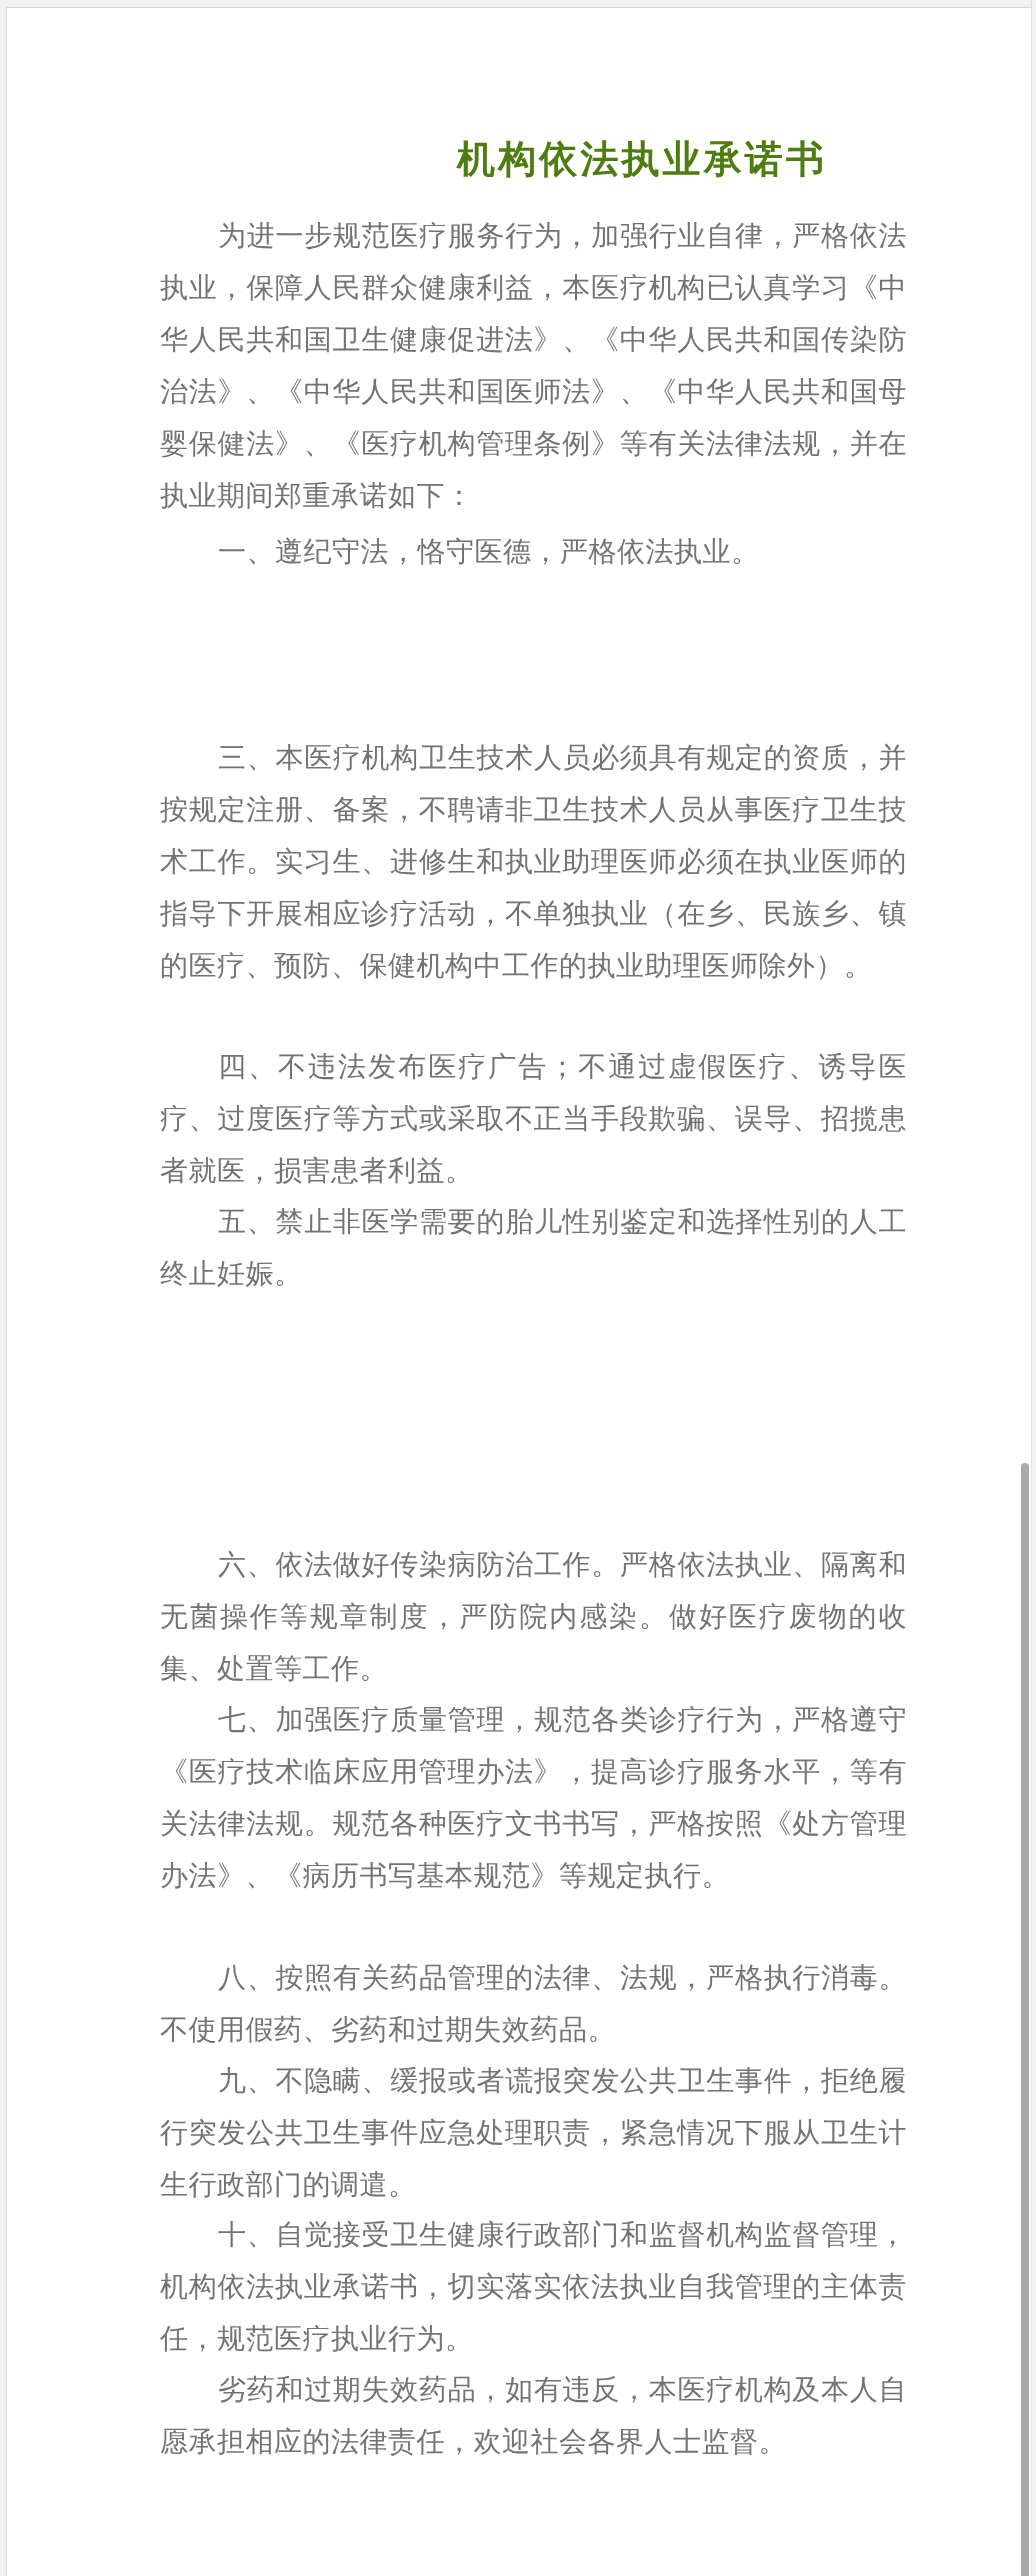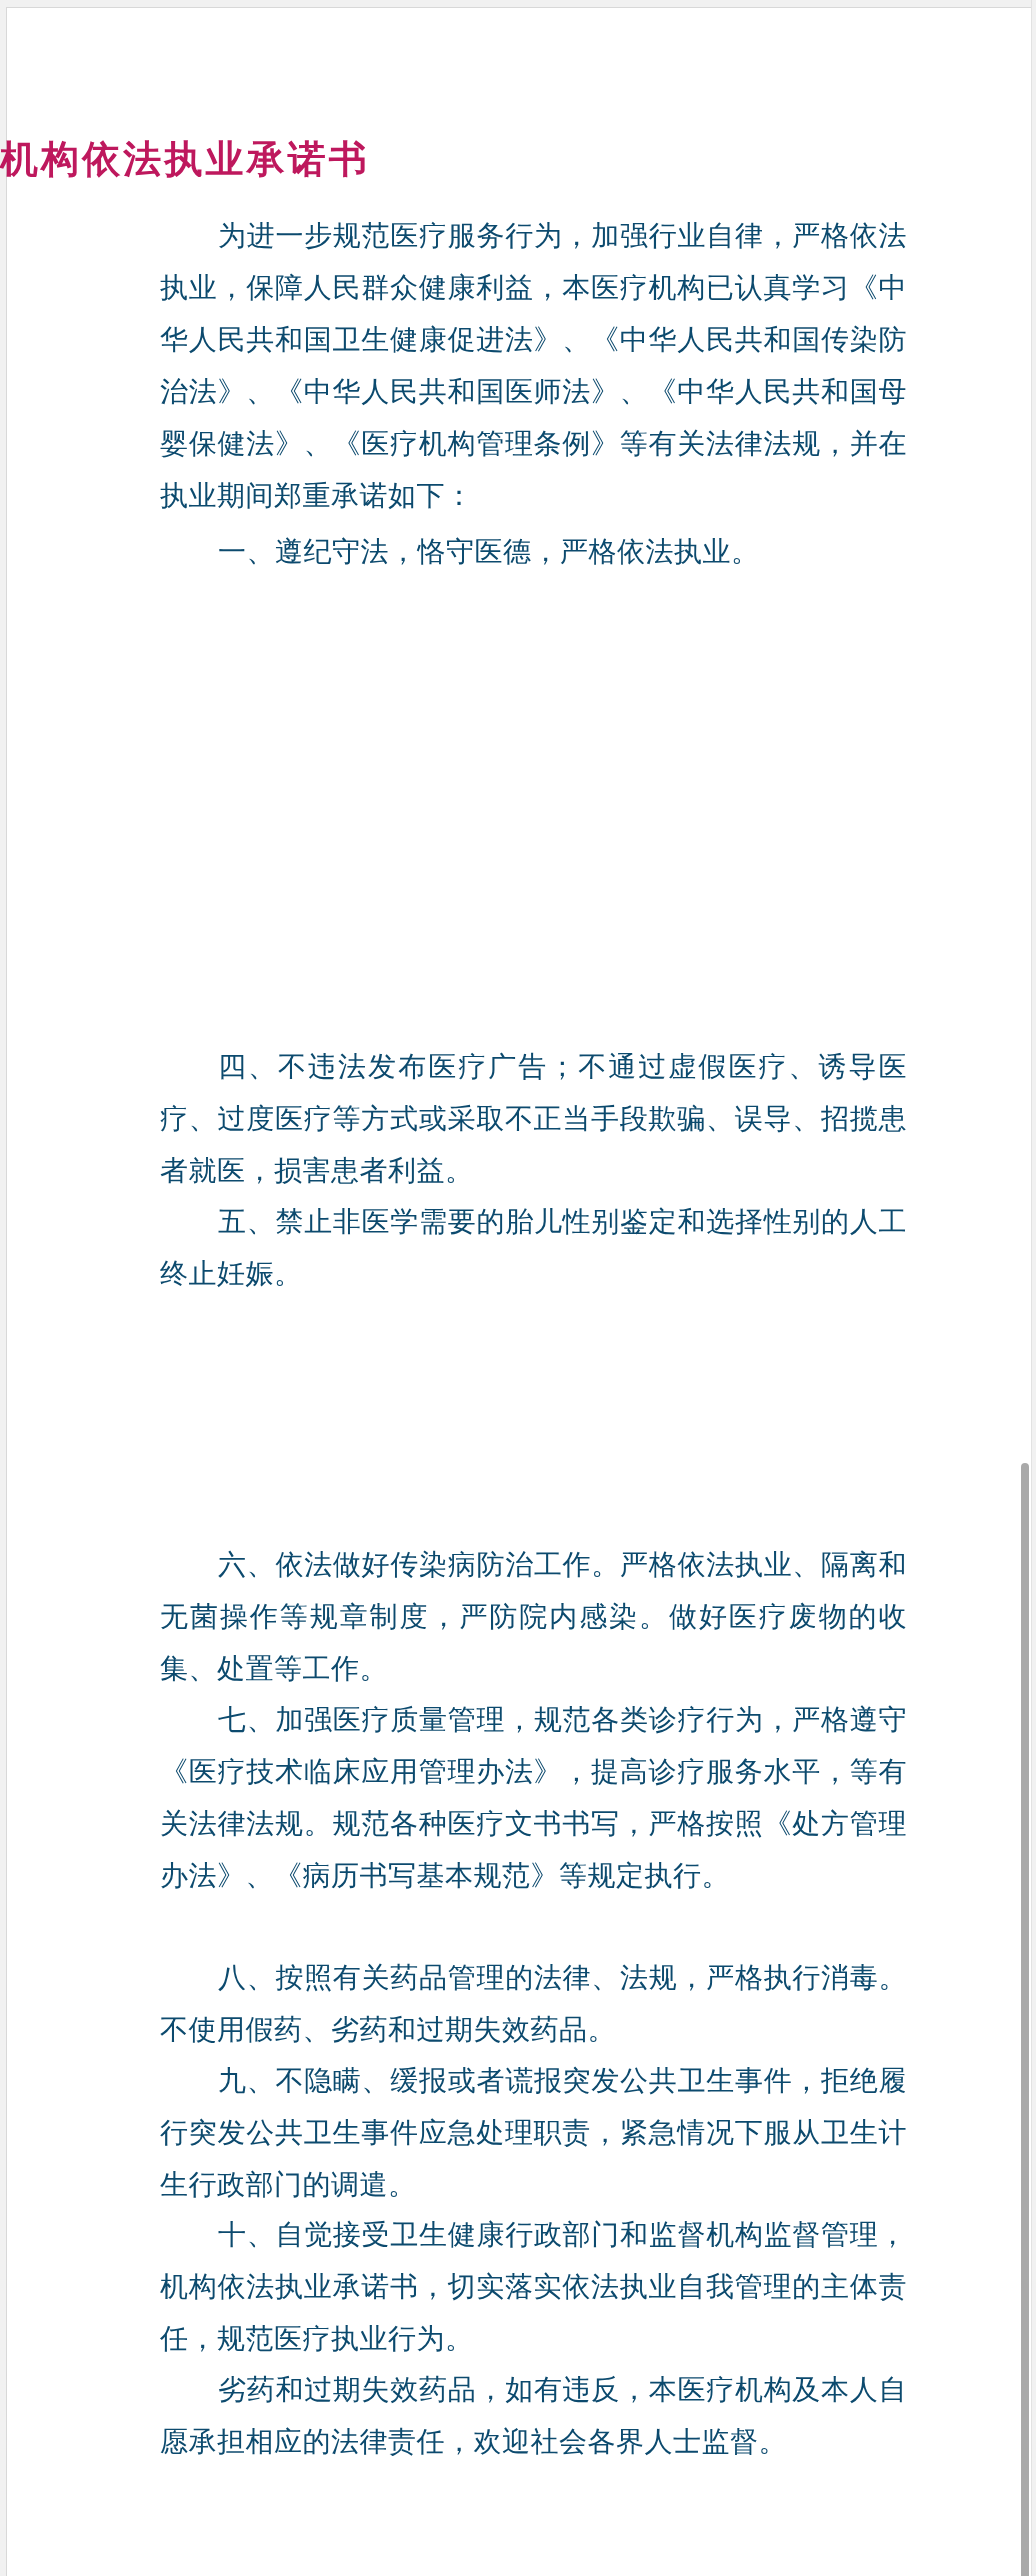--- a/index.html
+++ b/index.html
@@ -19,34 +19,34 @@
     height: 2902px;
     background: #ffffff;
     border: 0.5px solid #d8d8d8;
     box-sizing: border-box;
   }
   .doc-title {
     position: absolute;
     left: 0;
     top: 138px;
     width: 827px;
-    text-align: left;
+    text-align: right;
     font-size: 38px;
     line-height: 43px;
     font-weight: bold;
-    color: #be185d;
+    color: #4d7c0f;
     letter-spacing: 3.1px;
   }
   .para {
     position: absolute;
     left: 160px;
     width: 747px;
     font-size: 28px;
     line-height: 52px;
-    color: #0c4a6e;
+    color: #737373;
     text-indent: 58px;
     letter-spacing: 0.5px;
     word-break: break-all;
     text-align: justify;
   }
   .scroll-track {
     position: absolute;
     left: 1031px;
     top: 0;
     width: 1px;
@@ -66,20 +66,21 @@
 </head>
 <body>
 
 <div id="screen">
   <div class="page"></div>
 
   <div class="doc-title">机构依法执业承诺书</div>
 
   <div class="para" style="top:210px">为进一步规范医疗服务行为，加强行业自律，严格依法执业，保障人民群众健康利益，本医疗机构已认真学习《中华人民共和国卫生健康促进法》、《中华人民共和国传染防治法》、《中华人民共和国医师法》、《中华人民共和国母婴保健法》、《医疗机构管理条例》等有关法律法规，并在执业期间郑重承诺如下：</div>
   <div class="para" style="top:526px">一、遵纪守法，恪守医德，严格依法执业。</div>
+  <div class="para" style="top:732px">三、本医疗机构卫生技术人员必须具有规定的资质，并按规定注册、备案，不聘请非卫生技术人员从事医疗卫生技术工作。实习生、进修生和执业助理医师必须在执业医师的指导下开展相应诊疗活动，不单独执业（在乡、民族乡、镇的医疗、预防、保健机构中工作的执业助理医师除外）。</div>
   <div class="para" style="top:1196px">五、禁止非医学需要的胎儿性别鉴定和选择性别的人工终止妊娠。</div>
   <div class="para" style="top:1041px">四、不违法发布医疗广告；不通过虚假医疗、诱导医疗、过度医疗等方式或采取不正当手段欺骗、误导、招揽患者就医，损害患者利益。</div>
   <div class="para" style="top:1539px">六、依法做好传染病防治工作。严格依法执业、隔离和无菌操作等规章制度，严防院内感染。做好医疗废物的收集、处置等工作。</div>
   <div class="para" style="top:1694px">七、加强医疗质量管理，规范各类诊疗行为，严格遵守《医疗技术临床应用管理办法》，提高诊疗服务水平，等有关法律法规。规范各种医疗文书书写，严格按照《处方管理办法》、《病历书写基本规范》等规定执行。</div>
   <div class="para" style="top:1952px">八、按照有关药品管理的法律、法规，严格执行消毒。不使用假药、劣药和过期失效药品。</div>
   <div class="para" style="top:2055px">九、不隐瞒、缓报或者谎报突发公共卫生事件，拒绝履行突发公共卫生事件应急处理职责，紧急情况下服从卫生计生行政部门的调遣。</div>
   <div class="para" style="top:2209px">十、自觉接受卫生健康行政部门和监督机构监督管理，机构依法执业承诺书，切实落实依法执业自我管理的主体责任，规范医疗执业行为。</div>
   <div class="para" style="top:2364px">劣药和过期失效药品，如有违反，本医疗机构及本人自愿承担相应的法律责任，欢迎社会各界人士监督。</div>
 
   <div class="scroll-track"></div>

